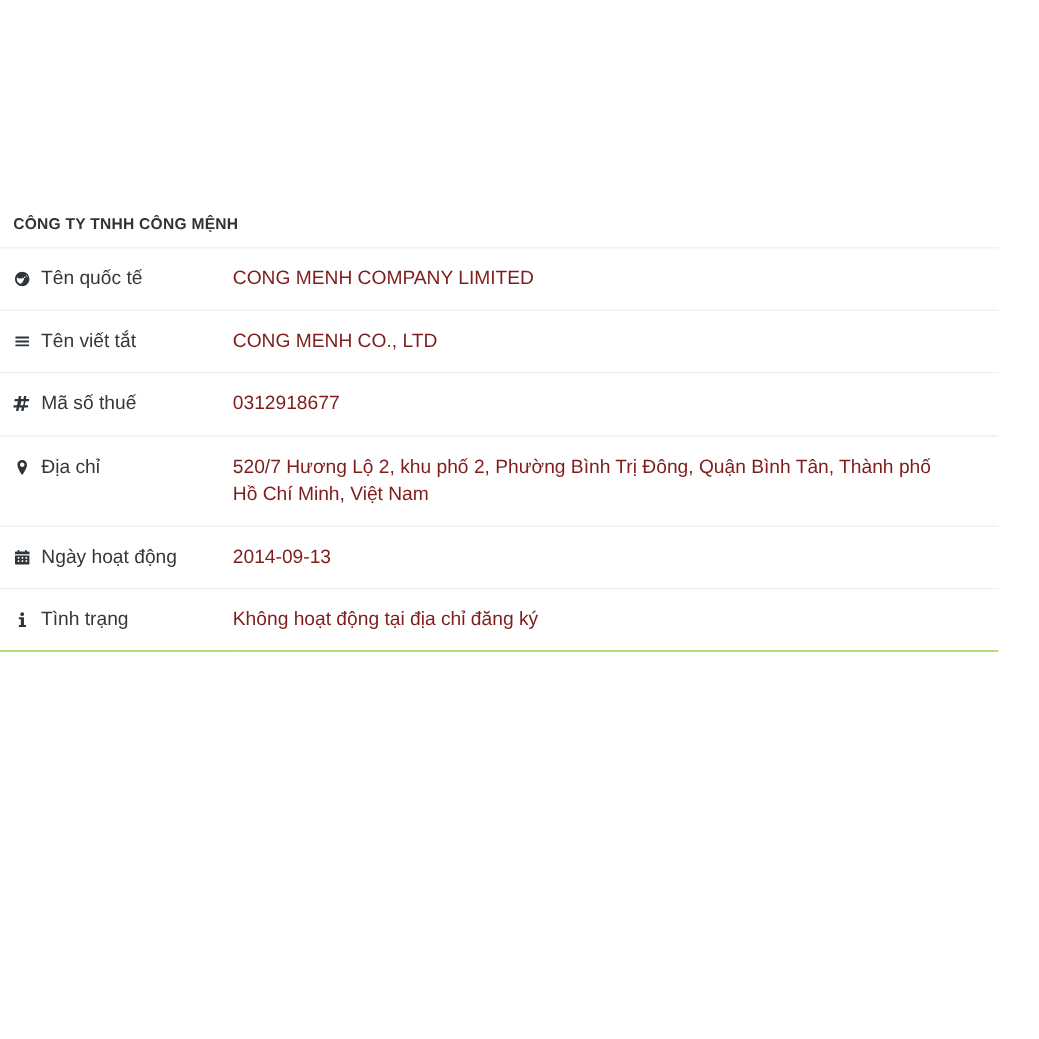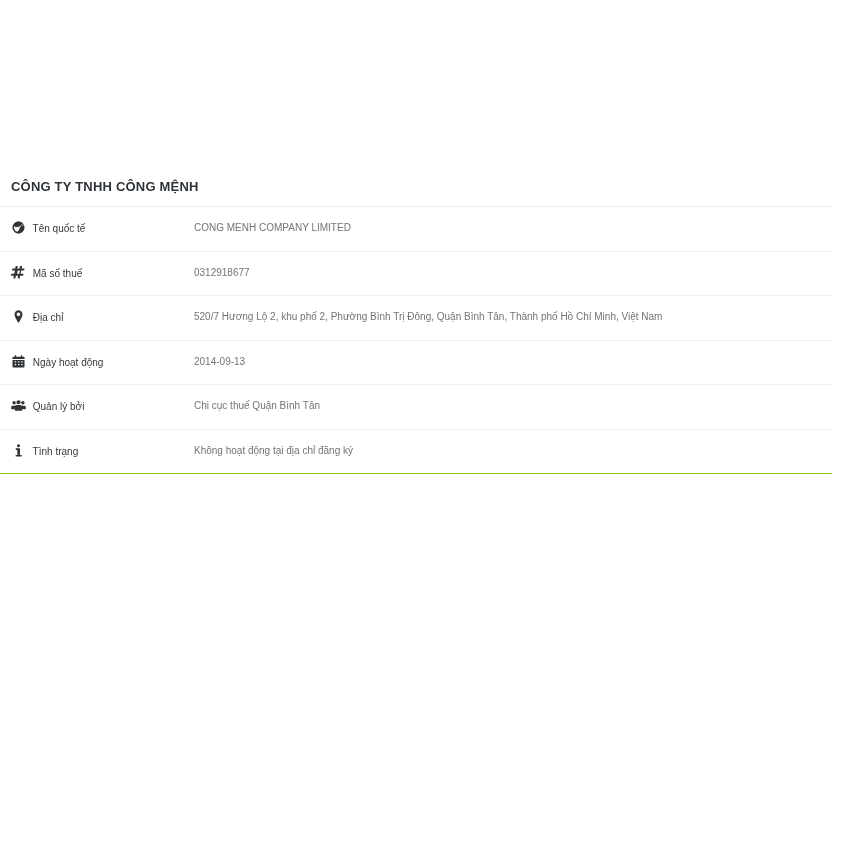--- a/index.html
+++ b/index.html
@@ -46,31 +46,31 @@
   }
   .info-table tr {
     border-top: 1px solid #eceeef;
   }
   .info-table tr:last-child {
     border-bottom: 1px solid #84cc16;
   }
   .info-table td {
     vertical-align: top;
     padding: 14px 8px 14px 0;
-    font-size: 10px;
+    font-size: 16px;
     line-height: 1.45;
   }
   td.cell-label {
     width: 175px;
     padding-left: 11px;
     color: #34383c;
     white-space: nowrap;
   }
   td.cell-value {
-    color: #737373;
+    color: #7f1d1d;
     padding-right: 45px;
   }
   .icon {
     display: inline-block;
     width: 15px;
     height: 13px;
     margin-right: 4px;
     vertical-align: -2px;
     color: #2f3439;
   }
@@ -101,20 +101,33 @@
             <span class="icon">
               <svg viewBox="0 0 16 16" aria-hidden="true">
                 <path d="M8 0.6C3.9 0.6 0.6 3.9 0.6 8s3.3 7.4 7.4 7.4S15.4 12.1 15.4 8 12.1 0.6 8 0.6zm5.1 4.1c-0.4 0.5-1 0.8-1.4 0.6-0.5-0.2-0.8 0.1-0.6 0.6 0.2 0.5-0.1 1-0.7 1.2-0.6 0.2-0.9 0.7-0.7 1.2 0.2 0.5 0 1-0.5 1.2-0.5 0.2-0.7 0.7-0.5 1.2 0.2 0.5-0.1 0.9-0.6 0.9-0.6 0-1.1 0.4-1.1 0.9 0 0.3-0.2 0.6-0.5 0.7-2.3-0.6-4-2.7-4-5.2 0-0.6 0.1-1.2 0.3-1.8 0.4 0.3 0.9 0.6 1.2 1 0.4 0.5 1.1 0.6 1.5 0.2 0.4-0.3 1-0.3 1.3 0.1 0.3 0.4 0.9 0.3 1.1-0.2 0.2-0.5 0.7-0.7 1.1-0.4 0.5 0.3 1 0 1-0.6 0-0.5 0.4-0.9 0.9-0.8 0.4 0.1 0.7-0.2 0.6-0.6-0.1-0.4 0.2-0.8 0.6-0.8 1 0.5 1.8 1.2 2.4 2.1-0.3 0-0.6 0.1-0.9 0.3z"></path>
               </svg>
             </span>
             <span class="label-text">Tên quốc tế</span>
           </td>
           <td class="cell-value">CONG MENH COMPANY LIMITED</td>
         </tr>
 
+        <tr>
+          <td class="cell-label">
+            <span class="icon">
+              <svg viewBox="0 0 16 16" aria-hidden="true">
+                <rect x="1" y="3" width="14" height="1.9" rx="0.4"></rect>
+                <rect x="1" y="7.1" width="14" height="1.9" rx="0.4"></rect>
+                <rect x="1" y="11.2" width="14" height="1.9" rx="0.4"></rect>
+              </svg>
+            </span>
+            <span class="label-text">Tên viết tắt</span>
+          </td>
+          <td class="cell-value">CONG MENH CO., LTD</td>
+        </tr>
 
         <tr>
           <td class="cell-label">
             <span class="icon">
               <svg viewBox="0 0 16 16" aria-hidden="true">
                 <path d="M15 5.1l0.3-1.7c0-0.2-0.1-0.4-0.3-0.4h-3.2l0.6-3.2c0-0.2-0.1-0.4-0.4-0.4h-1.7c-0.2 0-0.3 0.1-0.4 0.3L9.3 3H6.5l0.6-3.2c0-0.2-0.1-0.4-0.4-0.4H5c-0.2 0-0.3 0.1-0.4 0.3L4 3H0.7C0.5 3 0.4 3.1 0.3 3.3L0 5c0 0.2 0.1 0.4 0.3 0.4h3.2l-0.8 4.1H-0.5c-0.2 0-0.3 0.1-0.4 0.3l-0.3 1.7c0 0.2 0.1 0.4 0.3 0.4h3.2l-0.6 3.2c0 0.2 0.1 0.4 0.4 0.4h1.7c0.2 0 0.3-0.1 0.4-0.3l0.6-3.3h2.8l-0.6 3.2c0 0.2 0.1 0.4 0.4 0.4h1.7c0.2 0 0.3-0.1 0.4-0.3l0.6-3.3h3.3c0.2 0 0.3-0.1 0.4-0.3l0.3-1.7c0-0.2-0.1-0.4-0.3-0.4h-3.2l0.8-4.1h3.3c0.2 0 0.3-0.1 0.4-0.3zM9 9.5H6.2L7 5.4h2.8L9 9.5z"></path>
               </svg>
             </span>
             <span class="label-text">Mã số thuế</span>
           </td>
@@ -140,36 +153,20 @@
             <span class="icon">
               <svg viewBox="0 0 16 16" aria-hidden="true">
                 <path d="M0.6 14.3c0 0.6 0.5 1.1 1.1 1.1h12.6c0.6 0 1.1-0.5 1.1-1.1V6H0.6v8.3zM11.4 7.9c0-0.2 0.1-0.3 0.3-0.3h1.1c0.2 0 0.3 0.1 0.3 0.3V9c0 0.2-0.1 0.3-0.3 0.3h-1.1c-0.2 0-0.3-0.1-0.3-0.3V7.9zm0 3.4c0-0.2 0.1-0.3 0.3-0.3h1.1c0.2 0 0.3 0.1 0.3 0.3v1.1c0 0.2-0.1 0.3-0.3 0.3h-1.1c-0.2 0-0.3-0.1-0.3-0.3v-1.1zM7.4 7.9c0-0.2 0.1-0.3 0.3-0.3h1.1c0.2 0 0.3 0.1 0.3 0.3V9c0 0.2-0.1 0.3-0.3 0.3H7.7c-0.2 0-0.3-0.1-0.3-0.3V7.9zm0 3.4c0-0.2 0.1-0.3 0.3-0.3h1.1c0.2 0 0.3 0.1 0.3 0.3v1.1c0 0.2-0.1 0.3-0.3 0.3H7.7c-0.2 0-0.3-0.1-0.3-0.3v-1.1zM3.4 7.9c0-0.2 0.1-0.3 0.3-0.3h1.1c0.2 0 0.3 0.1 0.3 0.3V9c0 0.2-0.1 0.3-0.3 0.3H3.7c-0.2 0-0.3-0.1-0.3-0.3V7.9zm0 3.4c0-0.2 0.1-0.3 0.3-0.3h1.1c0.2 0 0.3 0.1 0.3 0.3v1.1c0 0.2-0.1 0.3-0.3 0.3H3.7c-0.2 0-0.3-0.1-0.3-0.3v-1.1zM14.3 2H12.6V0.6c0-0.2-0.2-0.3-0.3-0.3h-1.1c-0.2 0-0.3 0.2-0.3 0.3V2H5.1V0.6c0-0.2-0.2-0.3-0.3-0.3H3.7c-0.2 0-0.3 0.2-0.3 0.3V2H1.7C1.1 2 0.6 2.5 0.6 3.1v1.7h14.9V3.1c0-0.6-0.5-1.1-1.1-1.1z"></path>
               </svg>
             </span>
             <span class="label-text">Ngày hoạt động</span>
           </td>
           <td class="cell-value">2014-09-13</td>
         </tr>
 
-        <tr>
-          <td class="cell-label">
-            <span class="icon">
-              <svg viewBox="0 0 18 16" aria-hidden="true">
-                <circle cx="3.6" cy="4.6" r="2.1"></circle>
-                <circle cx="14.4" cy="4.6" r="2.1"></circle>
-                <circle cx="9" cy="3.9" r="2.5"></circle>
-                <path d="M5.6 8.2H1.6C0.7 8.2 0 8.9 0 9.8v2.1c0 0.4 0.3 0.7 0.7 0.7h4.2c0-1.8 0.3-3.2 0.7-4.4z"></path>
-                <path d="M16.4 8.2h-4c0.4 1.2 0.7 2.6 0.7 4.4h4.2c0.4 0 0.7-0.3 0.7-0.7V9.8c0-0.9-0.7-1.6-1.6-1.6z"></path>
-                <path d="M11.3 7.3H6.7c-1.2 0-2.1 0.9-2.1 2.1v4.3c0 0.5 0.4 0.9 0.9 0.9h7c0.5 0 0.9-0.4 0.9-0.9V9.4c0-1.2-0.9-2.1-2.1-2.1z"></path>
-              </svg>
-            </span>
-            <span class="label-text">Quản lý bởi</span>
-          </td>
-          <td class="cell-value">Chi cục thuế Quận Bình Tân</td>
-        </tr>
 
 
         <tr>
           <td class="cell-label">
             <span class="icon">
               <svg viewBox="0 0 8 16" aria-hidden="true">
                 <path d="M1 5.3h4.3c0.3 0 0.5 0.2 0.5 0.5v7.6h1.6c0.3 0 0.5 0.2 0.5 0.5v1.1c0 0.3-0.2 0.5-0.5 0.5H1c-0.3 0-0.5-0.2-0.5-0.5v-1.1c0-0.3 0.2-0.5 0.5-0.5h1.6V7.4H1c-0.3 0-0.5-0.2-0.5-0.5V5.8c0-0.3 0.2-0.5 0.5-0.5zM4 0.3c1 0 1.9 0.8 1.9 1.9S5 4.1 4 4.1 2.1 3.2 2.1 2.2 2.9 0.3 4 0.3z"></path>
               </svg>
             </span>
             <span class="label-text">Tình trạng</span>

